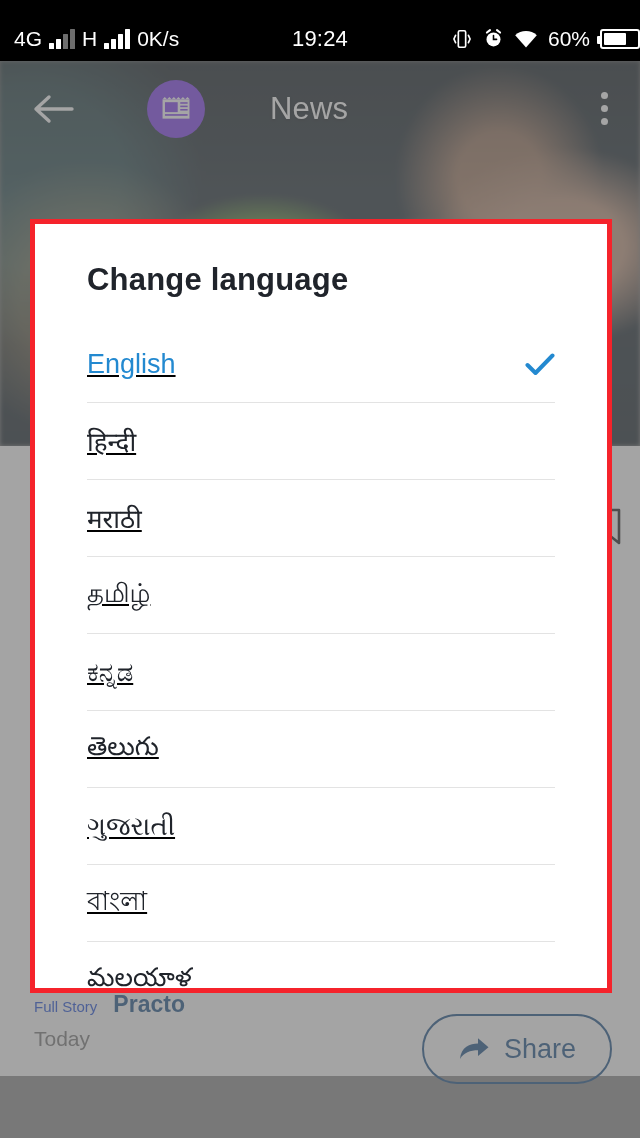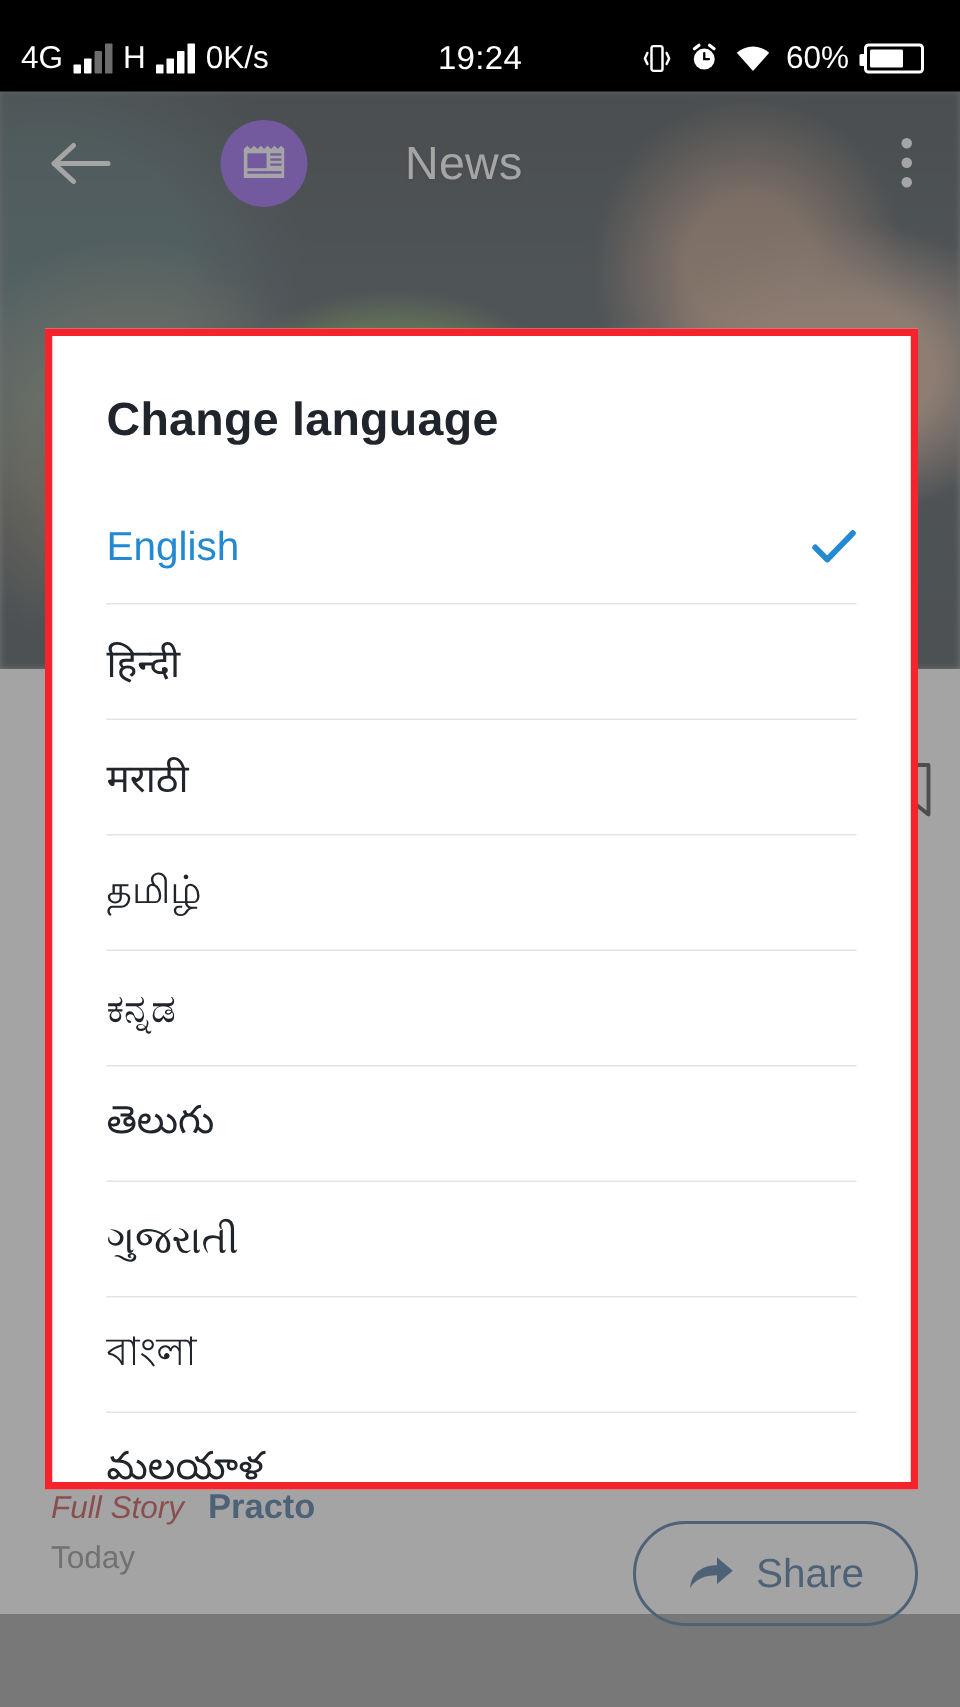--- a/index.html
+++ b/index.html
@@ -40,21 +40,21 @@
   .sb-center {
     position: absolute;
     left: 0; right: 0;
     text-align: center;
     font-size: 22px;
     letter-spacing: .2px;
   }
   .sb-right {
     display: flex; align-items: center;
     gap: 10px;
-    padding-right: 24px;
+    padding-right: 0;
     margin-left: auto;
     z-index: 2;
   }
   .sb-text { font-size: 21px; line-height: 1; }
   .sb-net { font-size: 21px; line-height: 1; }
 
   .bars { display: flex; align-items: flex-end; gap: 2px; height: 20px; }
   .bars i { display: block; width: 5px; background: #fff; border-radius: .5px; }
   .bars i.b1 { height: 6px; }
   .bars i.b2 { height: 10px; }
@@ -161,21 +161,21 @@
   .bookmark-ico {
     position: absolute;
     top: 62px; right: 18px;
     width: 26px; height: 38px;
   }
   .meta-row {
     position: absolute;
     left: 34px; top: 545px;
     display: flex; align-items: baseline; gap: 16px;
   }
-  .meta-full { color: #b91c1c; font-size: 21px; font-style: italic; }
+  .meta-full { color: #1d4ed8; font-size: 15px; }
   .meta-src  { color: #1a4f86; font-size: 23px; font-weight: bold; }
   .meta-date {
     position: absolute;
     left: 34px; top: 581px;
     color: #767676; font-size: 21px;
   }
   .share-btn {
     position: absolute;
     right: 28px; top: 568px;
     width: 190px; height: 70px;
@@ -230,31 +230,31 @@
     position: absolute;
     left: 30px; top: 203px;
     width: 582px; height: 774px;
     border: 5px solid #f5232b;
     background: #fff;
     z-index: 50;
   }
   #dialog {
     width: 100%; height: 100%;
     background: #fff;
-    padding: 0 36px;
+    padding: 0 52px;
     overflow: hidden;
   }
   #dialog .dlg-title {
     font-size: 31px;
     color: #20242b;
     font-weight: bold;
     padding-top: 38px;
     letter-spacing: .2px;
   }
-  .lang-list { margin-top: 28px; }
+  .lang-list { margin-top: 28px; text-decoration: underline; }
   .lang-item {
     height: 77px;
     display: flex; align-items: center;
     border-bottom: 1px solid #e3e3e3;
     cursor: pointer;
   }
   .lang-item:last-child { border-bottom: none; }
   .lang-item .name {
     font-size: 26px;
     color: #20242b;

